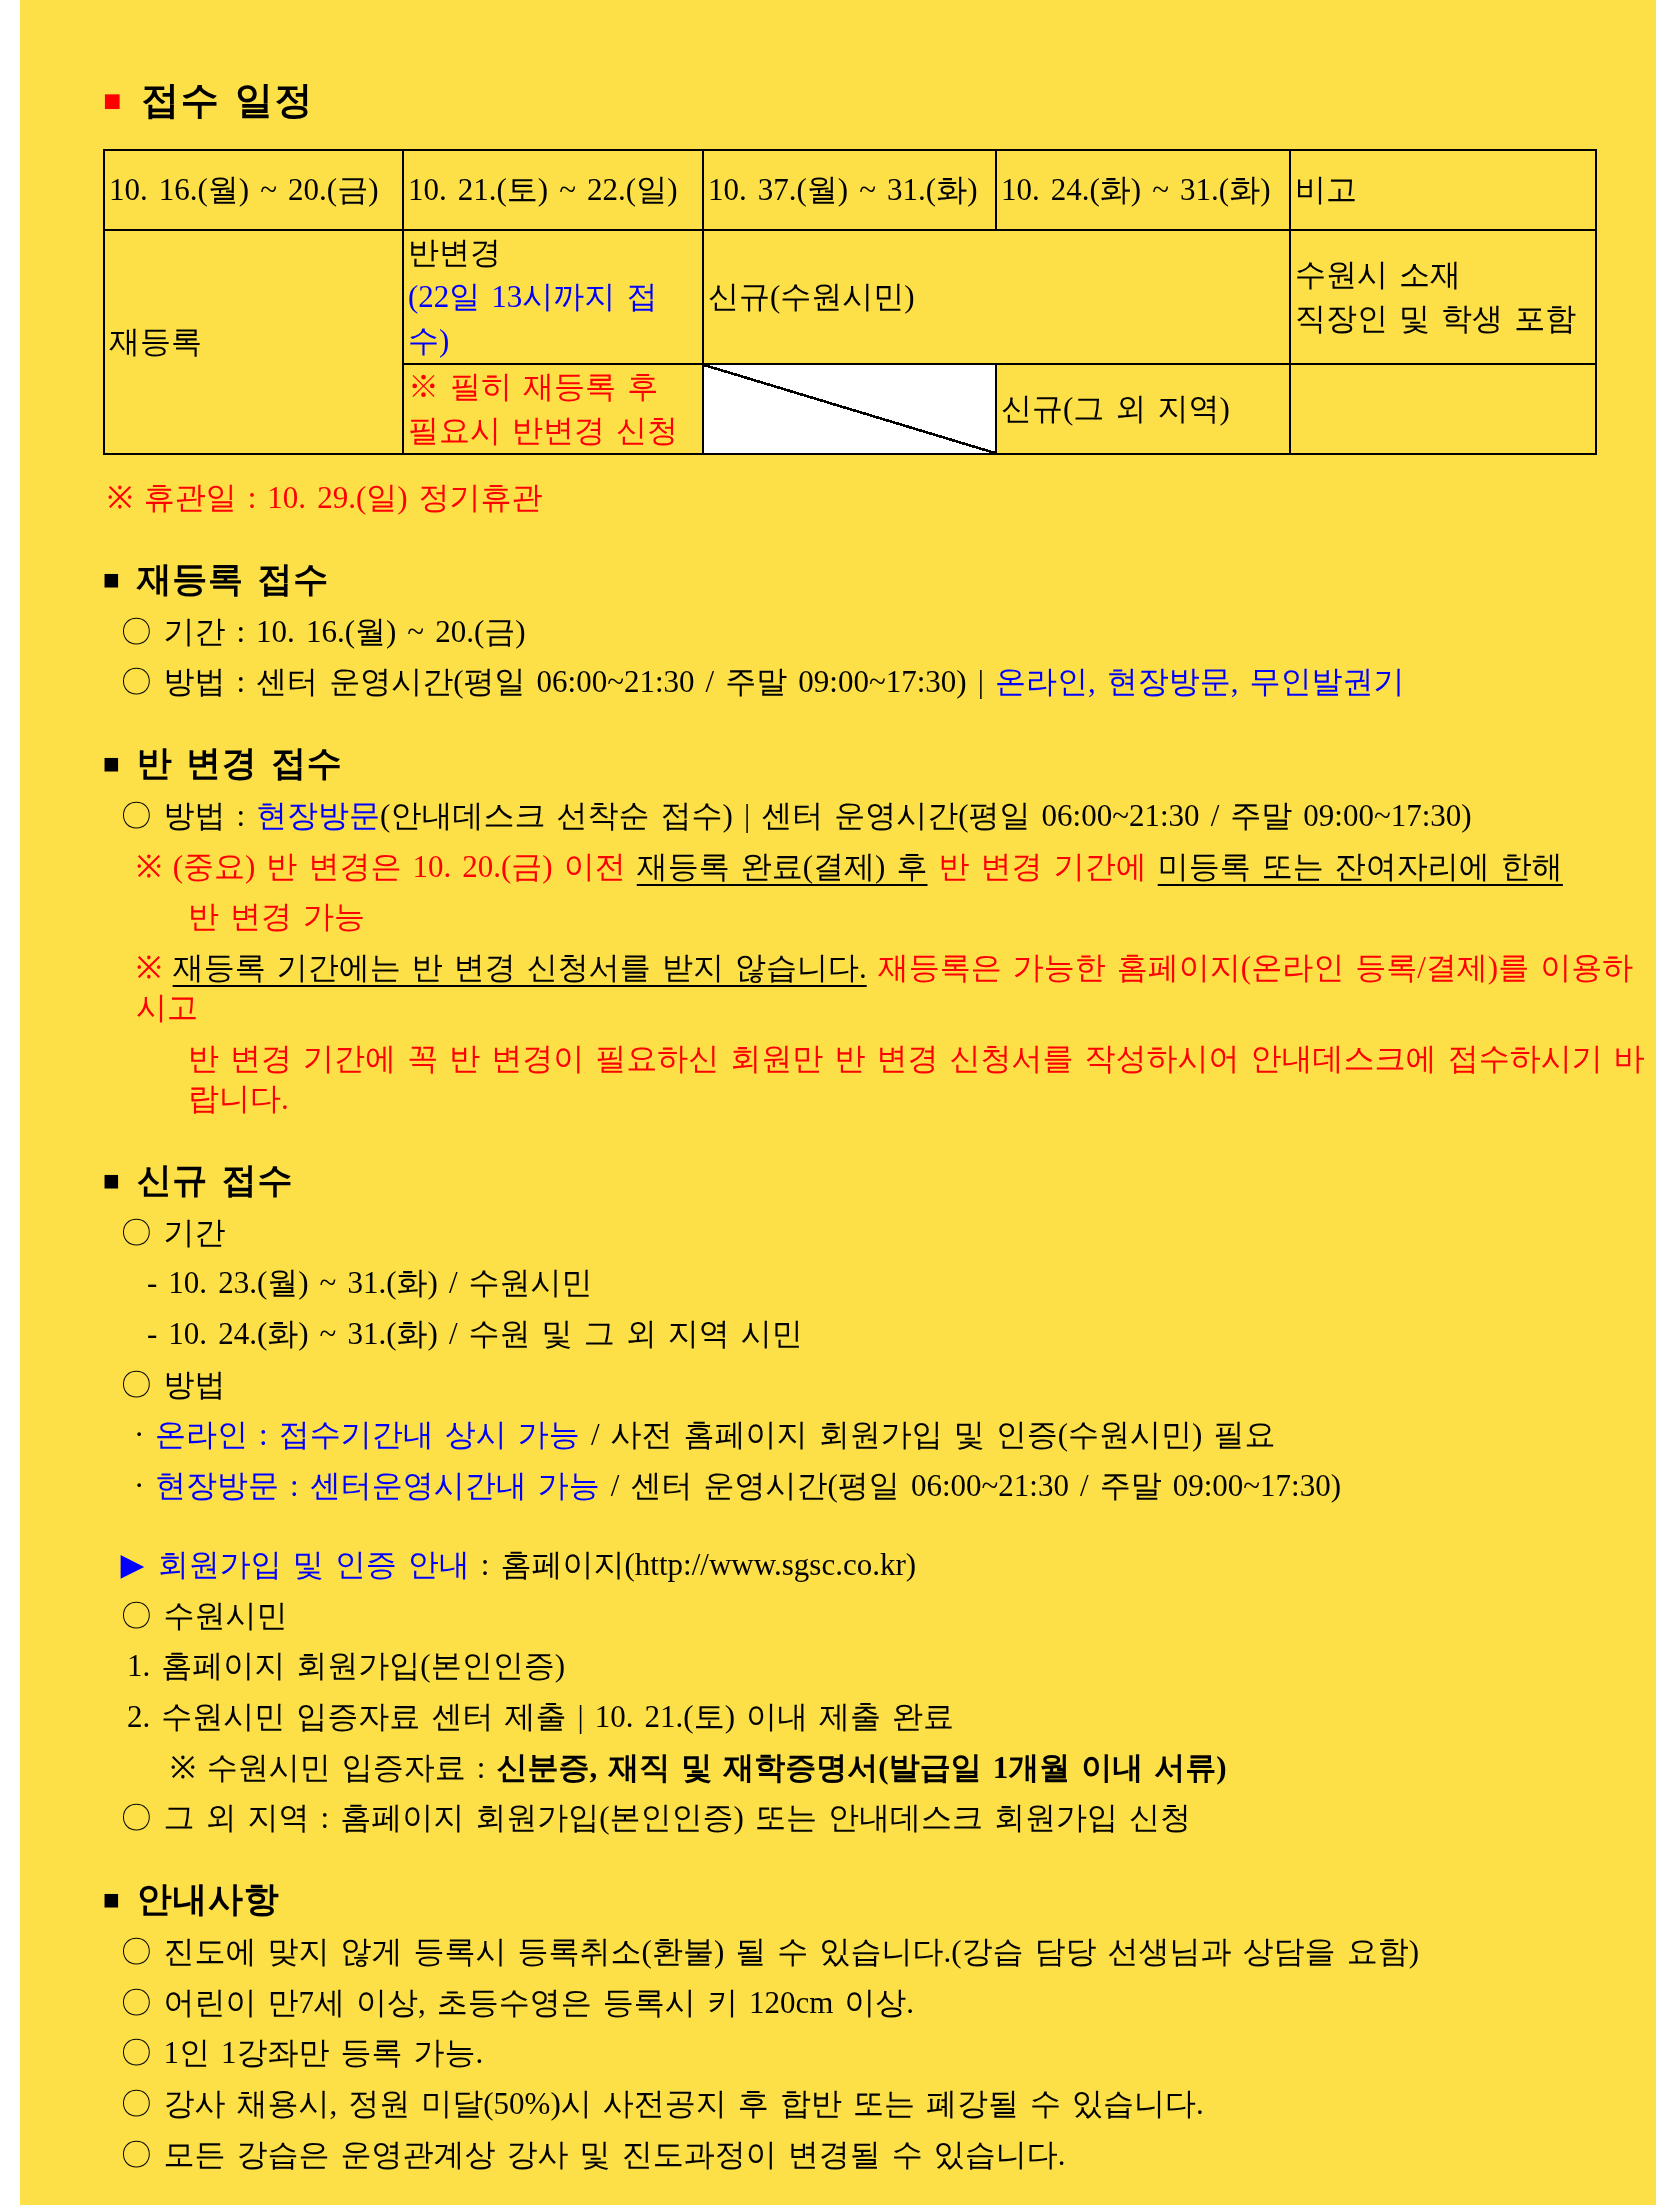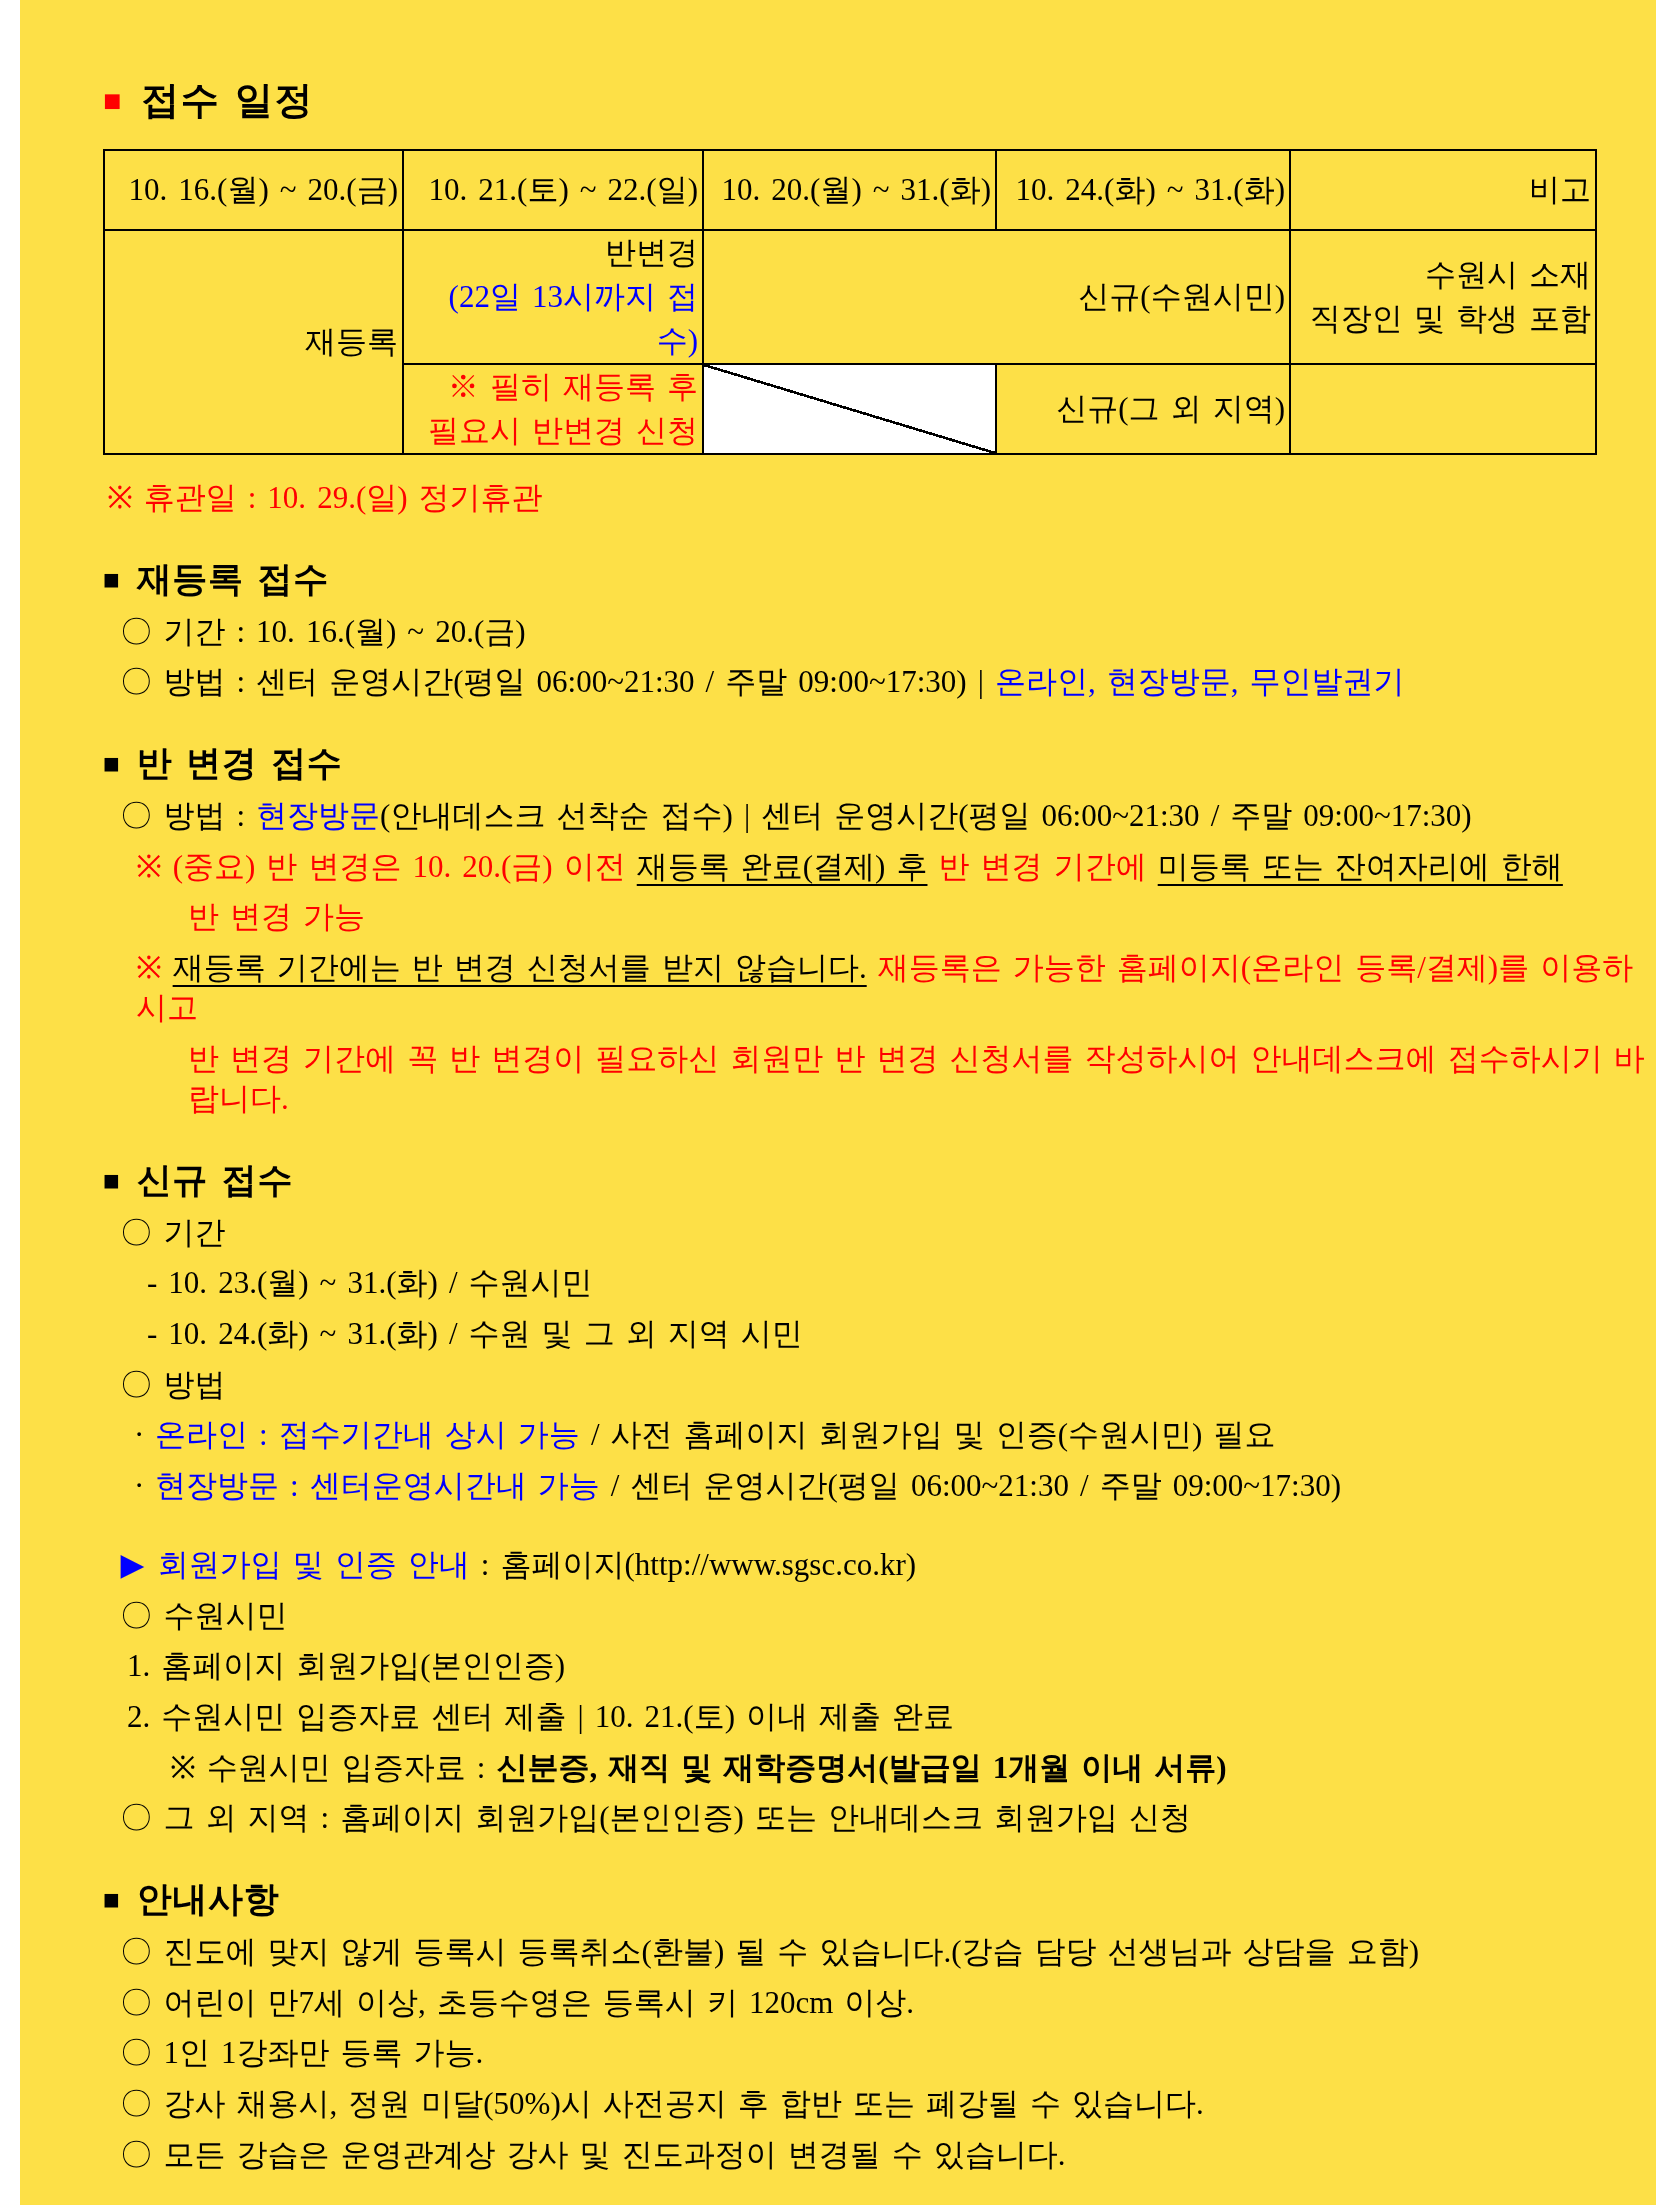--- a/index.html
+++ b/index.html
@@ -25,21 +25,21 @@
   .doc-title{
     font-family:"Liberation Sans","DejaVu Sans",sans-serif;
     font-size:38px;font-weight:700;letter-spacing:1.3px;line-height:43px;
   }
   .sq{font-size:0.8em;margin-right:18.7px;vertical-align:2px;}
   .sq-red{color:#ff0000;}
 
   table.sched{
     border-collapse:collapse;table-layout:fixed;
     width:1491px;margin-top:27px;
-    text-align:right;font-size:31px;
+    text-align:left;font-size:31px;
   }
   table.sched td{
     border:2px solid #000000;vertical-align:middle;padding:0 4px;
     overflow:hidden;
   }
   tr.h-row{height:80px;}
   tr.c-row{height:76px;}
   .two-line{line-height:44px;}
   td.diag{
     background:linear-gradient(to top right,
@@ -83,21 +83,21 @@
       <col style="width:299px">
         <col style="width:300px">
         <col style="width:293px">
         <col style="width:294px">
         <col style="width:306px">
     </colgroup>
     <tbody>
       <tr class="h-row">
         <td>10. 16.(월) ~ 20.(금)</td>
         <td>10. 21.(토) ~ 22.(일)</td>
-        <td>10. 20.(월) ~ 31.(화)</td>
+        <td>10. 37.(월) ~ 31.(화)</td>
         <td>10. 24.(화) ~ 31.(화)</td>
         <td>비고</td>
       </tr>
       <tr class="c-row">
         <td rowspan="2">재등록</td>
         <td>
           <div class="two-line">
             <div class="seg">반변경</div>
             <div class="seg blue">(22일 13시까지 접수)</div>
           </div>

